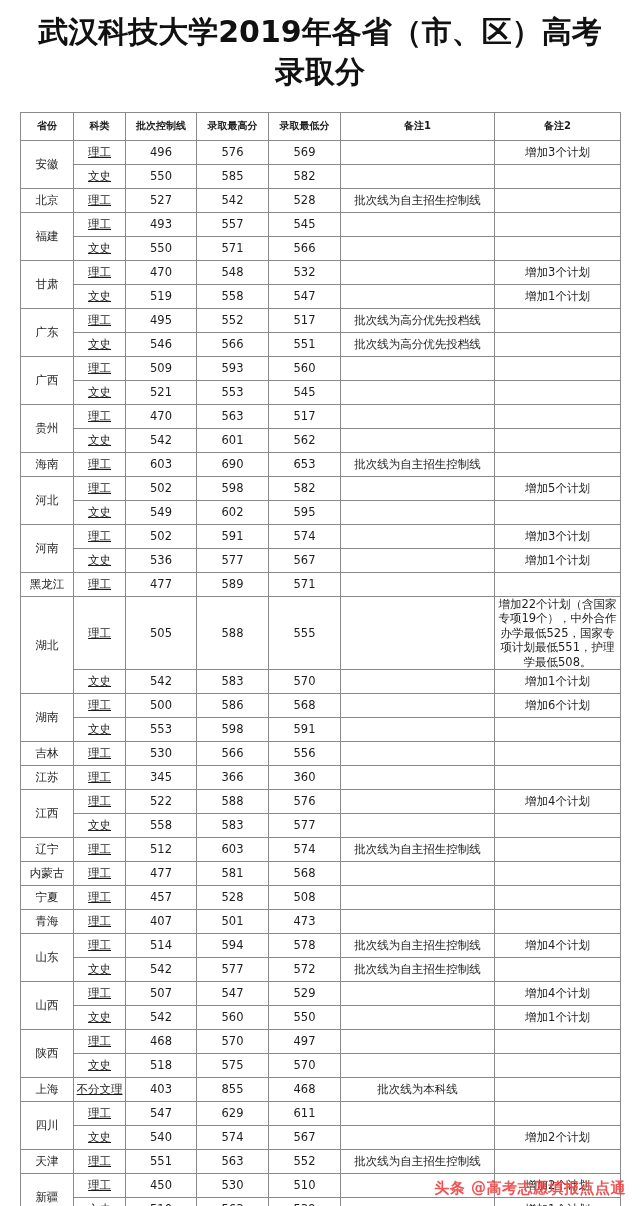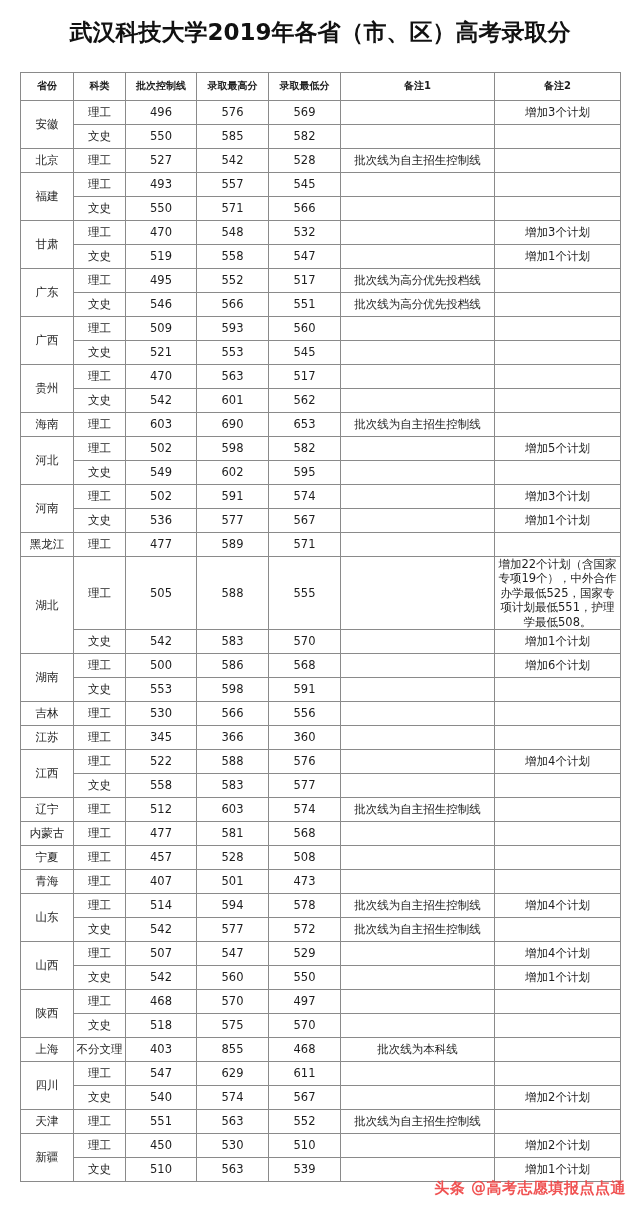--- a/index.html
+++ b/index.html
@@ -13,21 +13,21 @@
     font-family: "DejaVu Sans", "Liberation Sans", sans-serif;
     color: #1a1a1a;
     position: relative;
     overflow: hidden;
   }
   #title-block {
     text-align: center;
     padding-top: 12px;
   }
   #title-block .title-line {
-    font-size: 23px;
+    font-size: 30px;
     font-weight: bold;
     letter-spacing: 0px;
     line-height: 40px;
     color: #111111;
   }
   #title-line-1 { padding: 0 24px; }
   #title-line-2 { margin-top: 2px; }
 
   #table-wrap {
     margin: 20px auto 0 auto;
@@ -56,20 +56,21 @@
   table.score-table tbody td {
     height: 23px;
     font-weight: normal;
   }
   td.prov-cell {
     font-size: 12px;
     margin-top: 16px;
   }
   td.kelei-cell {
     font-size: 12px;
+    text-decoration: underline;
   }
   td.num-cell {
     font-size: 11.5px;
     color: #262626;
   }
   td.note-cell {
     font-size: 11.5px;
   }
   td.note2-long {
     font-size: 10.5px;

